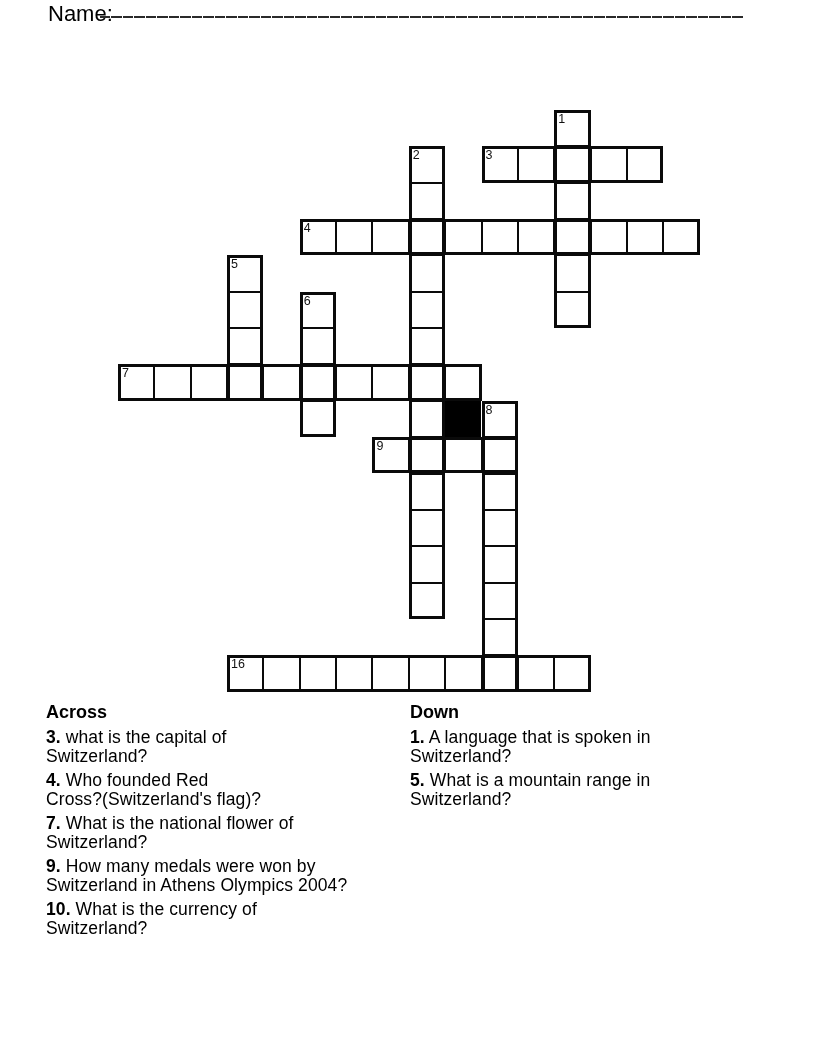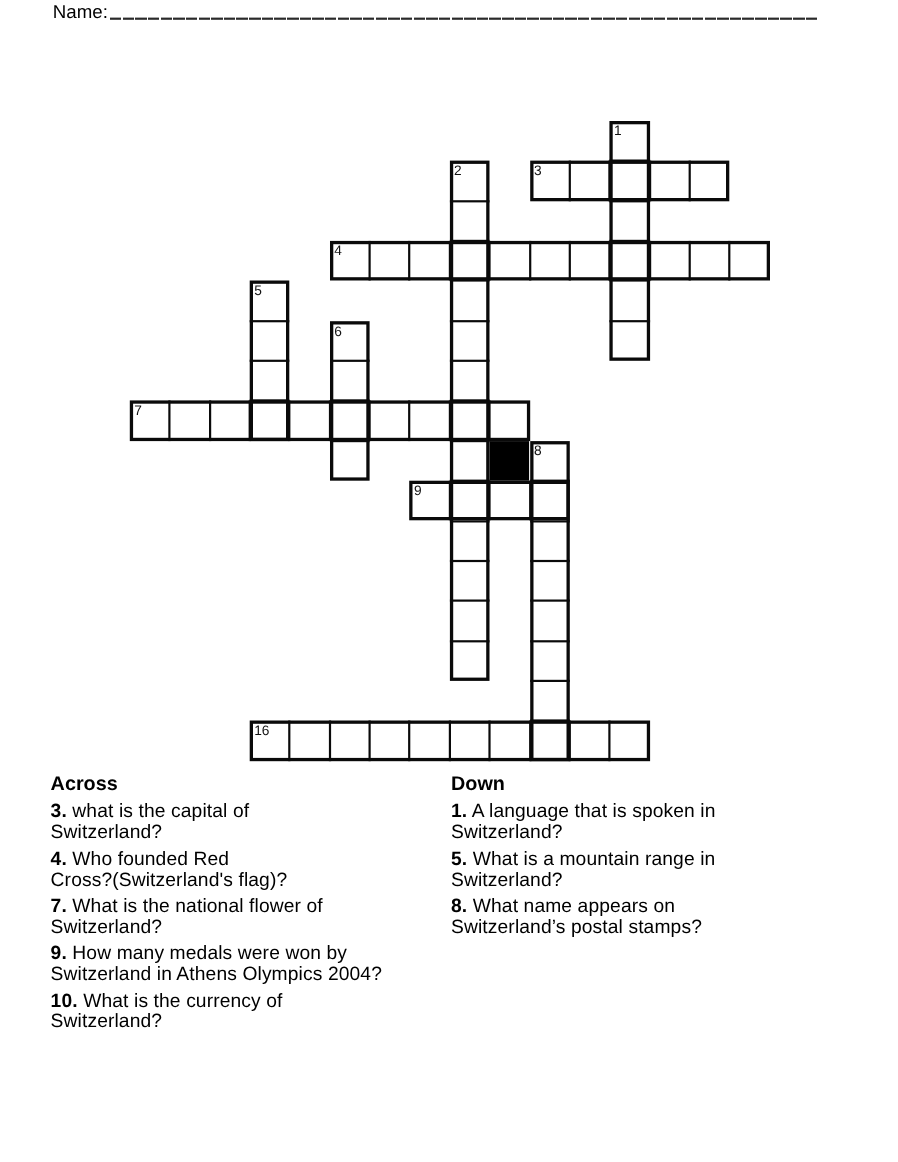--- a/index.html
+++ b/index.html
@@ -1,19 +1,19 @@
 <!DOCTYPE html>
 <html><head>
 <meta charset="utf-8">
 <style>
   html,body{margin:0;padding:0;background:#fff;}
   .page{position:relative;width:816px;height:1056px;background:#ffffff;
         font-family:"Liberation Sans",sans-serif;color:#000;overflow:hidden;}
   .abs{position:absolute;}
-  .name-label{left:48px;top:1px;font-size:17px;}
+  .name-label{left:48px;top:1px;font-size:22px;}
   .name-line{left:100px;top:16px;width:643px;height:2px;
      background:repeating-linear-gradient(90deg,#2a2a2a 0 10.4px,transparent 10.4px 11.5px);}
   .title{left:0;top:30px;width:816px;text-align:center;font-size:46px;
          font-weight:400;letter-spacing:1.5px;line-height:52px;}
   .gridlayer{left:0;top:0;width:816px;height:1056px;}
   .word-outline{position:absolute;border:3px solid #0a0a0a;box-sizing:border-box;background:transparent;}
   .sep{position:absolute;background:#0a0a0a;}
   .black-cell{position:absolute;background:#000;}
   .cell-num{position:absolute;font-size:12.5px;line-height:1;color:#111;}
   .clue-col{position:absolute;top:702px;}
@@ -139,18 +139,16 @@
       </div>
   </section>
 
   <section class="clue-col down-col">
     <h2>Down</h2>
     <div id="down-list">
         <p class="clue"><b class="clue-num">1.</b> <span class="clue-text">A language that is spoken in
 Switzerland?</span></p>
         <p class="clue"><b class="clue-num">5.</b> <span class="clue-text">What is a mountain range in
 Switzerland?</span></p>
-        <p class="clue"><b class="clue-num">8.</b> <span class="clue-text">What name appears on
-Switzerland’s postal stamps?</span></p>
       </div>
   </section>
 
 </div>
 
 </body></html>

